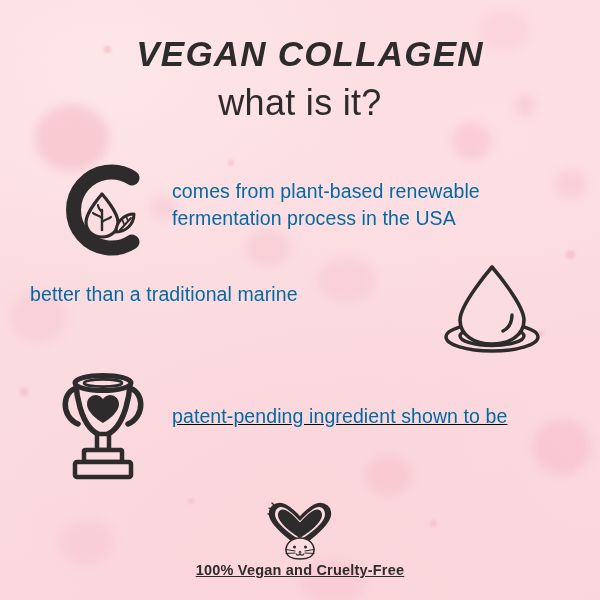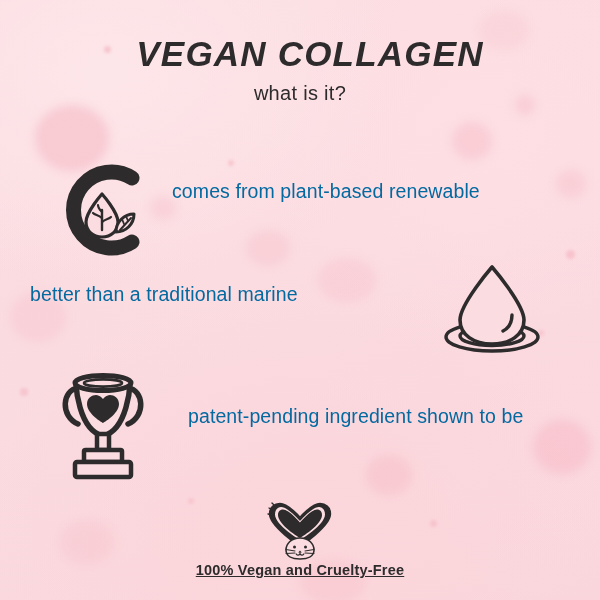--- a/index.html
+++ b/index.html
@@ -53,21 +53,21 @@
     font-style: italic;
     letter-spacing: 1.2px;
     color: #2d2b2c;
     margin-left: 20px;
   }
   .subtitle {
     position: absolute;
     left: 0; right: 0;
     top: 82px;
     text-align: center;
-    font-size: 20px;
+    font-size: 36px;
     font-weight: normal;
     letter-spacing: 0.3px;
     color: #2d2b2c;
   }
 
   .row { position: absolute; }
 
   .body-text {
     color: #0369a1;
     font-size: 19.5px;
@@ -137,20 +137,21 @@
 
       <path d="M76 52 C66 52 58 60 58 70 C68 70 76 62 76 52 Z" fill="#fbdde1" stroke="#2d2b2c" stroke-width="3" stroke-linejoin="round"></path>
       <path d="M62 68 L73 56" fill="none" stroke="#2d2b2c" stroke-width="2" stroke-linecap="round"></path>
       <path d="M66 62 L64 57" fill="none" stroke="#2d2b2c" stroke-width="1.8" stroke-linecap="round"></path>
       <path d="M70 59 L68 54" fill="none" stroke="#2d2b2c" stroke-width="1.8" stroke-linecap="round"></path>
     </svg>
   </div>
 
   <div class="row" style="left:172px; top:178px;">
     <div class="body-text">comes from plant-based renewable</div>
+    <div class="body-text">fermentation process in the USA</div>
   </div>
 
   <div class="row" style="left:30px; top:281px;">
     <div class="body-text">better than a traditional marine</div>
   </div>
 
   <div class="icon-box" style="left:440px; top:262px; width:104px; height:94px;">
     <svg width="104" height="94" viewBox="0 0 104 94">
 
       <ellipse cx="52" cy="75" rx="46" ry="14" fill="none" stroke="#2d2b2c" stroke-width="3.4"></ellipse>
@@ -178,21 +179,21 @@
       <rect x="41" y="62" width="12" height="16" fill="#fbdde1" stroke="#2d2b2c" stroke-width="4.5"></rect>
 
       <rect x="28" y="78" width="38" height="12" rx="1.5" fill="#fbdde1" stroke="#2d2b2c" stroke-width="4.5"></rect>
 
       <rect x="19" y="90" width="56" height="15" rx="2" fill="#fbdde1" stroke="#2d2b2c" stroke-width="4.5"></rect>
 
       <path d="M47 51 C47 51 31 42 31 32 C31 26 36 23 40 23 C44 23 47 27 47 27 C47 27 50 23 54 23 C58 23 63 26 63 32 C63 42 47 51 47 51 Z" fill="#2d2b2c"></path>
     </svg>
   </div>
 
-  <div class="row" style="left:188px; top:403px;">
+  <div class="row" style="left:172px; top:403px;text-decoration:underline;">
     <div class="body-text">patent-pending ingredient shown to be</div>
   </div>
 
   <div class="icon-box" style="left:262px; top:502px; width:76px; height:58px;">
     <svg width="76" height="58" viewBox="0 0 76 58">
 
       <path d="M38 44 C38 44 8 24 8 12 C8 5 13 2 18 2 C26 2 38 16 38 16 C38 16 50 2 58 2 C63 2 68 5 68 12 C68 24 38 44 38 44 Z" fill="#2d2b2c" stroke="#2d2b2c" stroke-width="1"></path>
       <path d="M38 44 C38 44 8 24 8 12 C8 5 13 2 18 2 C26 2 38 16 38 16 C38 16 50 2 58 2 C63 2 68 5 68 12 C68 24 38 44 38 44 Z" fill="none" stroke="#2d2b2c" stroke-width="2.4"></path>
       <path d="M38 38 C38 38 13 23 13 12.5 C13 7.5 16 5 19 5 C26 5 38 19 38 19 C38 19 50 5 57 5 C60 5 63 7.5 63 12.5 C63 23 38 38 38 38 Z" fill="#fbdde1"></path>
       <path d="M38 36 C38 36 16 23 16 13 C16 9 18.5 7.5 21 7.5 C27 7.5 38 20.5 38 20.5 C38 20.5 49 7.5 55 7.5 C57.5 7.5 60 9 60 13 C60 23 38 36 38 36 Z" fill="#2d2b2c"></path>

